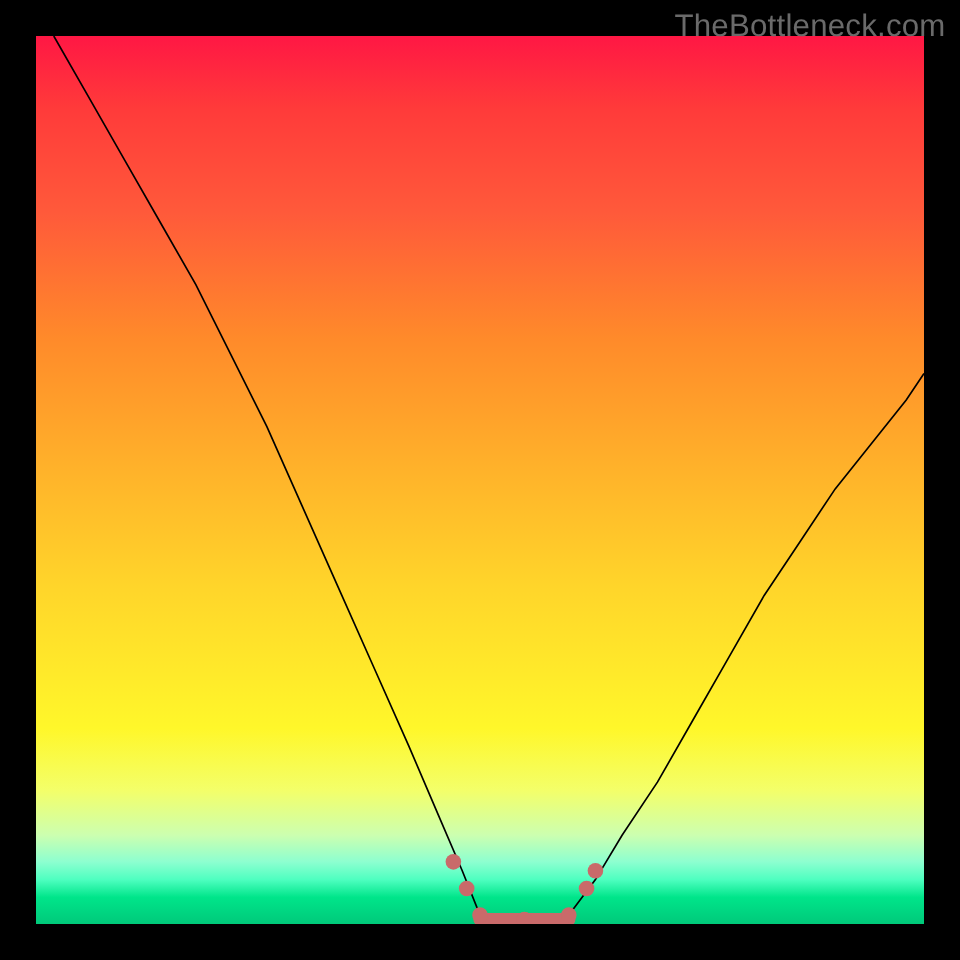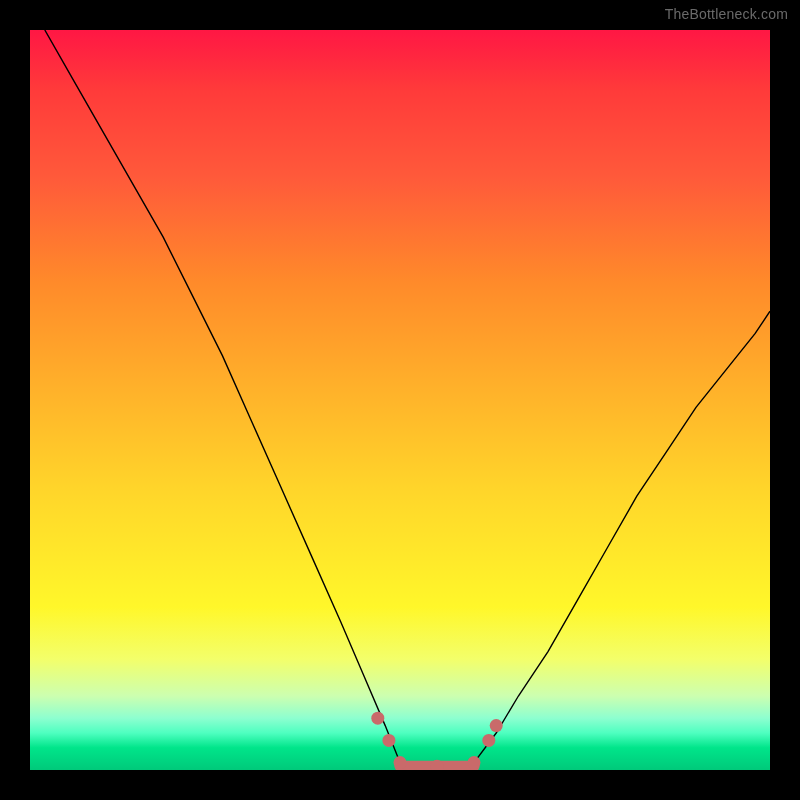--- a/index.html
+++ b/index.html
@@ -43,21 +43,21 @@
       #4effc0 95%,
       #00e58a 97%,
       #00c97a 100%
     );
   }
   .watermark {
     position: absolute;
     top: 6px;
     right: 12px;
     color: #6a6a6a;
-    font-size: 14px;
+    font-size: 26px;
     letter-spacing: 0.2px;
     user-select: none;
     text-align: center;
   }
   svg.curve {
     position: absolute;
     inset: 0;
     width: 100%;
     height: 100%;
     overflow: visible;

